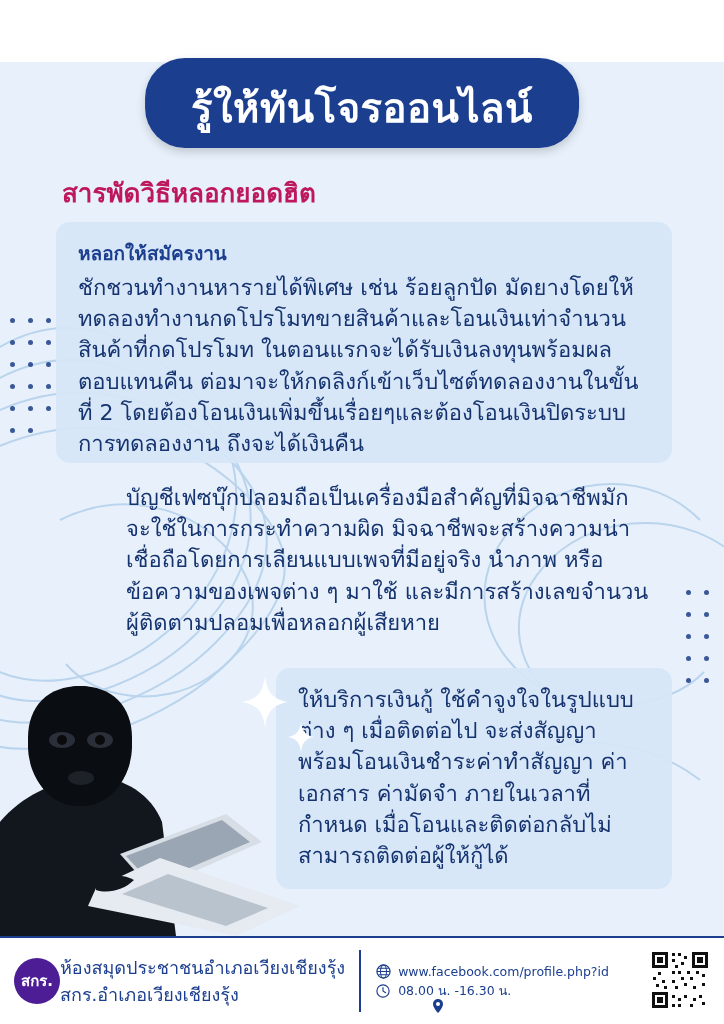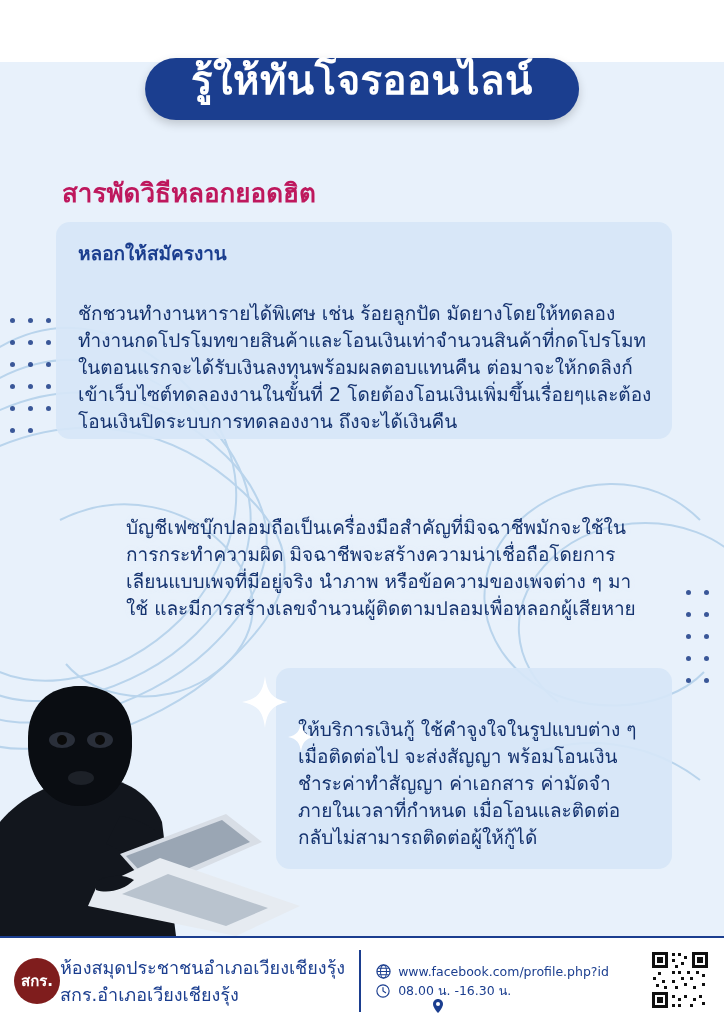--- a/index.html
+++ b/index.html
@@ -35,21 +35,21 @@
   }
 
   
   .title-wrap {
     position:absolute; top:58px; left:50%; transform:translateX(-50%);
     z-index:10;
   }
   .title-pill {
     background:#1b3e8f;
     border-radius:40px;
-    padding:0 46px 18px 46px;
+    padding:28px 46px 18px 46px;
     box-shadow:0 4px 10px rgba(0,0,0,.18);
   }
   .title-pill h1 {
     color:#ffffff;
     font-size:40px;
     font-weight:bold;
     letter-spacing:.5px;
     line-height:1.1;
     white-space:nowrap;
   }
@@ -64,21 +64,21 @@
   .card {
     position:absolute;
     background:rgba(214,230,247,.92);
     border-radius:14px;
     z-index:8;
   }
   .card h2 {
     color:#1b3e8f; font-size:19px; font-weight:bold; margin-bottom:4px;
   }
   .card p {
-    color:#15336f; font-size:19px; line-height:1.42;margin-top:32px;
+    color:#15336f; font-size:22px; line-height:1.42;
   }
 
   #card1 { top:222px; left:56px; width:616px; padding:16px 20px 4px 22px; }
   #card2 { top:466px; left:104px; width:568px; padding:16px 20px 14px 22px; background:transparent; }
   #card3 { top:668px; left:276px; width:396px; padding:16px 20px 18px 22px; }
 
   #card2 h2, #card2 p { text-shadow:0 0 6px rgba(232,241,251,.9); }
 
   
   .photo {
@@ -91,21 +91,21 @@
 
   
   .footer {
     position:absolute; left:0; bottom:0; width:724px; height:88px;
     background:#ffffff; z-index:12;
     border-top:2px solid #1b3e8f;
     display:flex; align-items:center;
   }
   .footer .logo {
     width:46px; height:46px; border-radius:50%;
-    background:#7f1d1d; color:#fff;
+    background:#4c1d95; color:#fff;
     display:flex; align-items:center; justify-content:center;
     font-size:15px; font-weight:bold; margin-left:14px; flex:none;
   }
   .footer .lib {
     margin-left:0; color:#1b3e8f; font-size:18px; line-height:1.5;
   }
   .footer .divider {
     width:2px; height:62px; background:#1b3e8f; margin-left:14px; flex:none;
   }
   .footer .contact {

